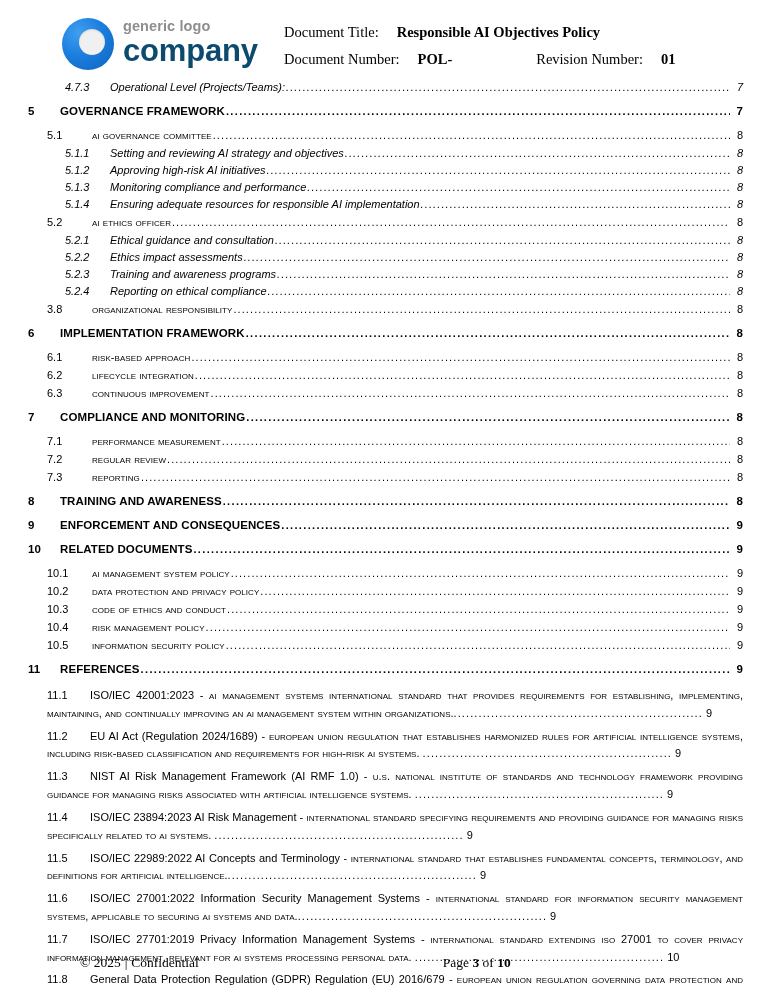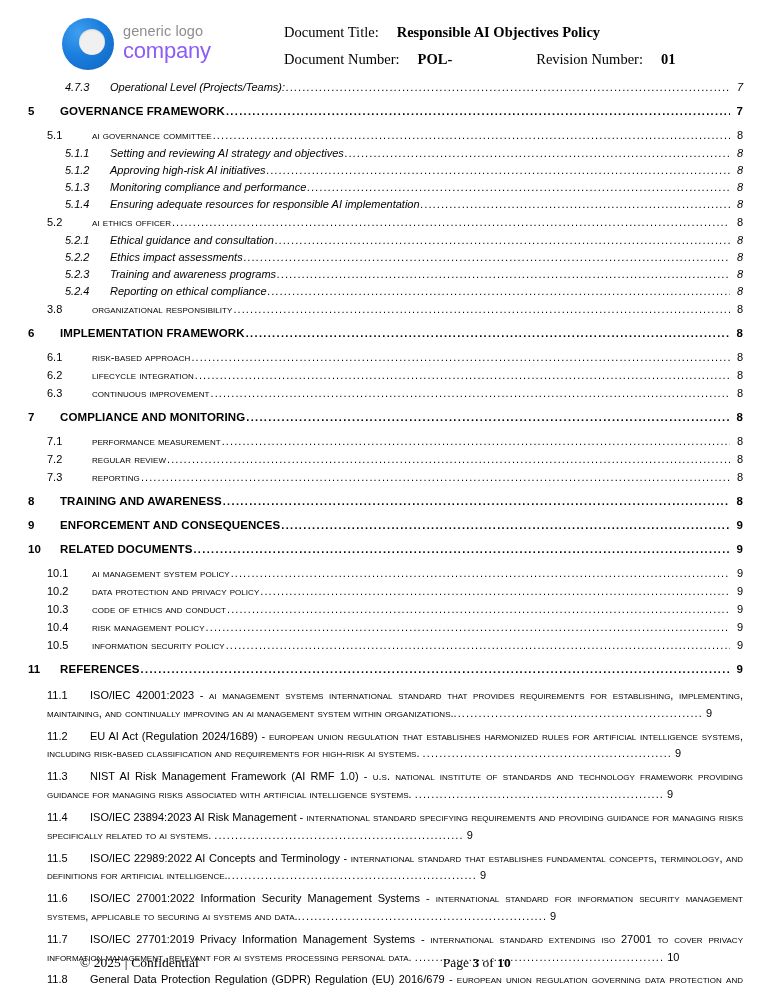--- a/index.html
+++ b/index.html
@@ -29,20 +29,21 @@
     align-items: flex-start;
     padding: 16px 24px 0 62px;
     height: 76px;
     box-sizing: border-box;
   }
   .logo-block {
     display: flex;
     align-items: center;
     flex: 0 0 auto;
     width: 212px;
+    font-weight: bold;
   }
   .logo-mark {
     position: relative;
     width: 54px;
     height: 54px;
     flex: 0 0 auto;
   }
   .logo-mark .disc {
     position: absolute;
     left: 0; top: 2px;
@@ -63,22 +64,22 @@
     line-height: 1;
   }
   .logo-generic {
     font-size: 14.5px;
     color: #8e8e8e;
     letter-spacing: .1px;
     display: block;
     margin-bottom: 1px;
   }
   .logo-company {
-    font-size: 22px;
-    color: #8b5cf6;
+    font-size: 31px;
+    color: #0c4a6e;
     letter-spacing: -.2px;
     display: block;
     line-height: 1.02;
   }
 
   .header-meta {
     flex: 1 1 auto;
     padding-left: 10px;
     padding-top: 8px;
     font-family: "Liberation Serif", serif;

